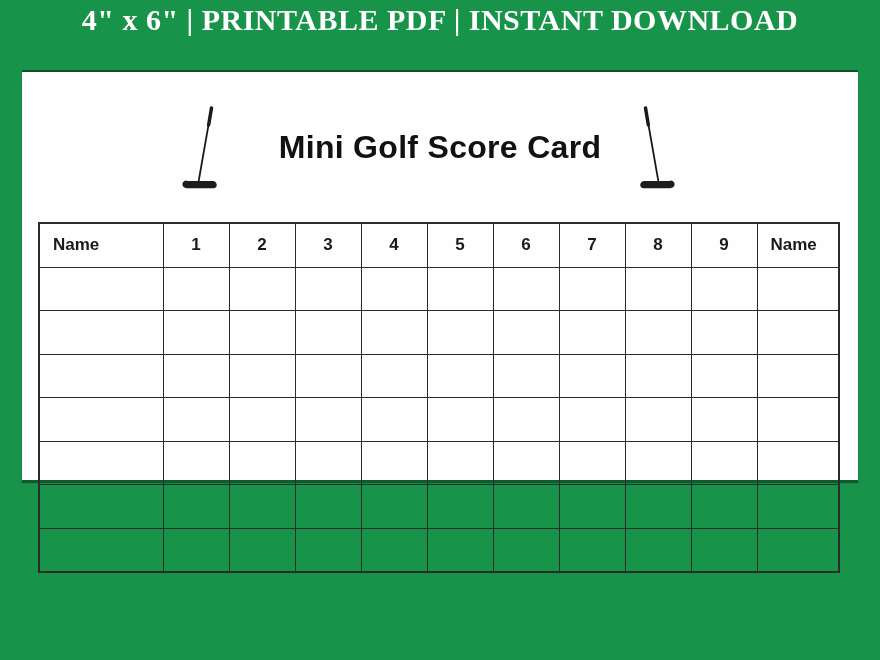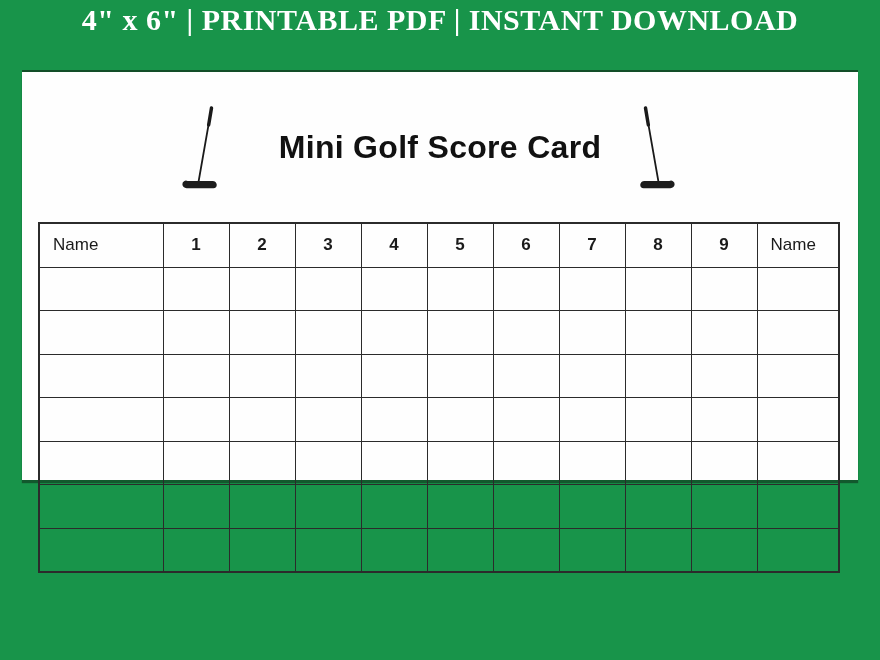--- a/index.html
+++ b/index.html
@@ -71,21 +71,21 @@
     border:1.5px solid var(--table-border,#2b2b2b);
     font-size:17px;
     color:var(--text-dark,#1a1a1a);
     overflow:hidden;
   }
   table.score thead tr{height:44px;}
   table.score tbody tr{height:43.5px;}
   th.h-name, th.h-total{
     text-align:left;
     padding-left:13px;
-    font-weight:400;
+    font-weight:700;
   }
   th.h-hole{
     text-align:center;
     font-weight:700;
   }
 </style>
 </head>
 <body>
 
 <div class="banner">

